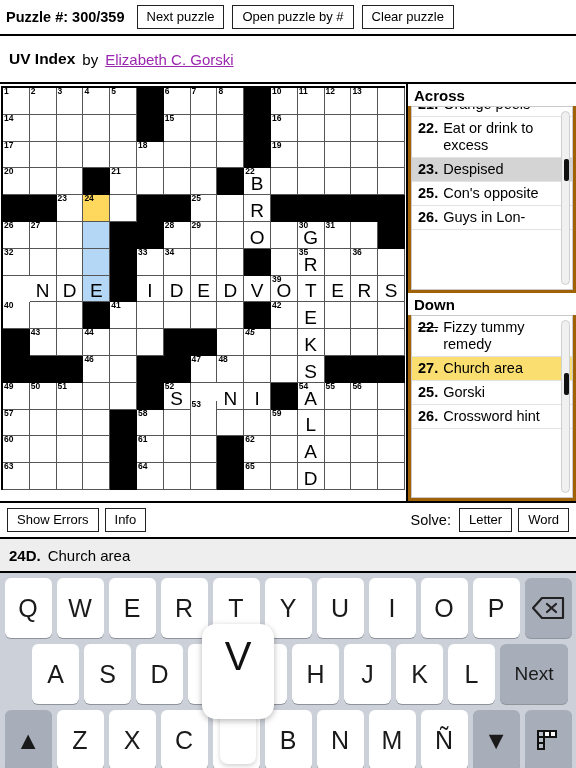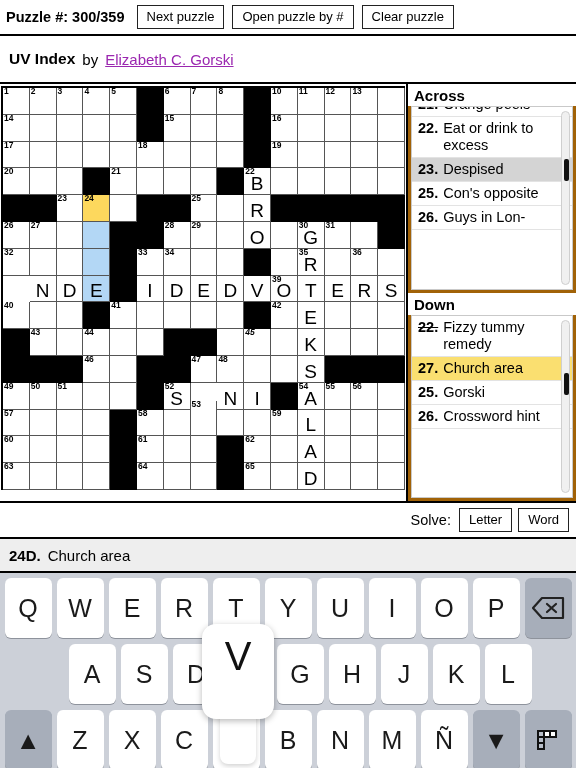--- a/index.html
+++ b/index.html
@@ -628,20 +628,24 @@
           <span class="txt">Crossword hint</span>
         </div>
         <div class="sbar">
         <div class="sthumb" style="top:52px;height:22px;"></div>
       </div>
     </div>
   </div>
 </div>
 
 <div id="toolbar">
+  <div class="left">
+    <button class="tbtn">Show Errors</button>
+    <button class="tbtn">Info</button>
+  </div>
   <div class="right">
     <span id="solve-label">Solve:</span>
     <button class="tbtn">Letter</button>
     <button class="tbtn">Word</button>
   </div>
 </div>
 
 <div id="cluebar">
   <span class="n">24D.</span>
   <span class="t">Church area</span>
@@ -669,20 +673,21 @@
   <div class="krow" id="row2">
       <div class="key">A</div>
       <div class="key">S</div>
       <div class="key">D</div>
       <div class="key">F</div>
       <div class="key">G</div>
       <div class="key">H</div>
       <div class="key">J</div>
       <div class="key">K</div>
       <div class="key">L</div>
+      <div class="key dark wide">Next</div>
     </div>
   <div class="krow" id="row3">
       <div class="key dark">▲</div>
       <div class="key">Z</div>
       <div class="key">X</div>
       <div class="key">C</div>
       <div class="key">V</div>
       <div class="key">B</div>
       <div class="key">N</div>
       <div class="key">M</div>

